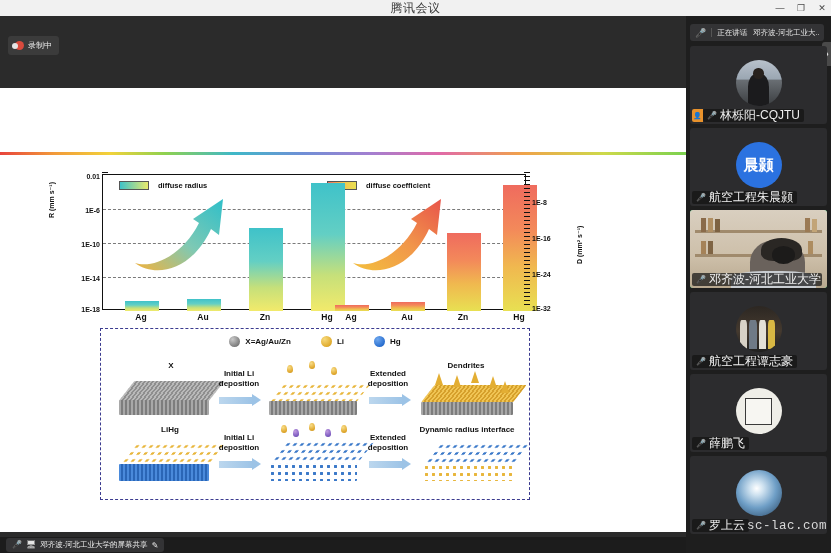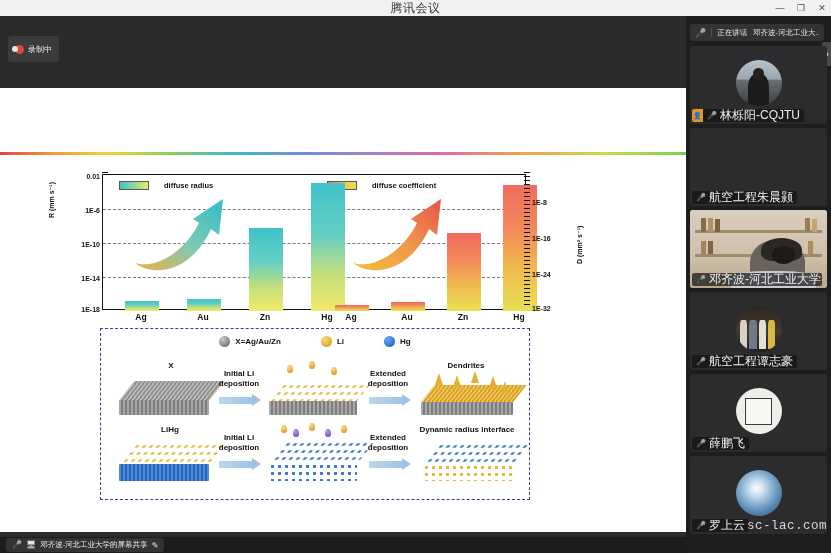--- a/index.html
+++ b/index.html
@@ -11,21 +11,21 @@
   
   .titlebar { position:absolute; left:0; top:0; width:831px; height:16px;
     background:#f1f1f1; display:flex; align-items:center; justify-content:center; }
   .titlebar .title { font-size:12px; color:#3a3a3a; letter-spacing:.5px; }
   .wctrls { position:absolute; right:4px; top:0; height:16px; display:flex; align-items:center; gap:11px; }
   .wctrls span { font-size:9px; color:#4a4a4a; line-height:1; display:inline-block; width:10px; text-align:center; cursor:default; }
 
   
   .share { position:absolute; left:0; top:16px; width:686px; height:521px; background:#2b2b2b; }
 
-  .recbadge { position:absolute; left:8px; top:20px; height:26px; background:#3b3b3b;
+  .recbadge { position:absolute; left:8px; top:20px; height:19px; background:#3b3b3b;
     border-radius:3px; display:flex; align-items:center; gap:4px; padding:0 7px; }
   .recdot { width:9px; height:9px; border-radius:50%; background:#d94a3d; position:relative; }
   .recdot:after { content:""; position:absolute; left:-3px; top:1.5px; width:6px; height:6px;
     border-radius:50%; background:#e5e5e5; }
   .recbadge .rtxt { font-size:8px; color:#e8e8e8; }
 
   
   .slide { position:absolute; left:0; top:72px; width:686px; height:444px; background:#ffffff; }
   .slide-title { position:absolute; left:16px; top:17px; font-size:25px; font-weight:bold;
     color:#262626; letter-spacing:.5px; white-space:nowrap; }
@@ -61,32 +61,32 @@
   .railR { left:458px; }
 
   .bars { position:absolute; left:0; top:0; width:100%; height:136px; }
   .bar { position:absolute; bottom:0; }
   .barA { background:linear-gradient(to bottom,#3fc2c9 0%,#63cfc4 40%,#c6e07a 72%,#f2ea6b 100%); }
   .barB { background:linear-gradient(to bottom,#ef6b5e 0%,#f3895a 35%,#f0b84f 65%,#e8e052 100%); }
 
   .xlab { position:absolute; top:140px; font-size:8.5px; font-weight:bold; color:#111;
     transform:translateX(-50%); }
 
-  .legend { position:absolute; display:flex; align-items:center; gap:15px; }
+  .legend { position:absolute; display:flex; align-items:center; gap:9px; }
   .lgswatch { width:30px; height:9px; border:.8px solid #555; }
   .lgA { background:linear-gradient(to right,#3fc2c9,#e9ea6d); }
   .lgB { background:linear-gradient(to right,#ef6b5e,#f3c24e,#e8e052); }
   .lgtxt { font-size:7.5px; font-weight:bold; color:#111; }
 
   .arrowbox { position:absolute; width:110px; height:82px; }
 
   
   .schem { position:absolute; left:100px; top:240px; width:430px; height:172px;
     border:1.6px dashed #3b3b8f; background:#fff; }
-  .sl-key { position:absolute; top:7px; width:100%; display:flex; justify-content:center; gap:40px; }
+  .sl-key { position:absolute; top:7px; width:100%; display:flex; justify-content:center; gap:30px; }
   .keyitem { display:flex; align-items:center; gap:5px; }
   .keydot { width:11px; height:11px; border-radius:50%; }
   .kd-gray { background:radial-gradient(circle at 33% 30%,#c9c9c9,#7d7d7d 70%,#5d5d5d); }
   .kd-gold { background:radial-gradient(circle at 33% 30%,#f7d97a,#e0ab2e 70%,#c28f1c); }
   .kd-blue { background:radial-gradient(circle at 33% 30%,#6fa8ee,#2a6fd0 70%,#1e56a8); }
   .keytxt { font-size:8px; font-weight:bold; color:#111; }
 
   .slab { position:absolute; }
   .slab-top { position:absolute; left:0; top:0; width:100%; height:58%;
     transform:skewX(-38deg); transform-origin:bottom left; border-radius:1px; }
@@ -413,20 +413,23 @@
             <div class="photo ph1"></div>
           </div>
         <div class="hosttag">👤</div>
         <div class="namebar" style="left:13px;">
           <span class="mi">🎤</span>
           <span class="nm">林栎阳-CQJTU</span>
         </div>
       </div>
 
       <div class="tile">
+        <div class="circ">
+          <div class="initials">晨颢</div>
+        </div>
         <div class="namebar">
           <span class="mi">🎤</span>
           <span class="nm">航空工程朱晨颢</span>
         </div>
       </div>
 
       <div class="tile active">
         <div class="vidbg">
           <div class="shelf" style="top:26%"></div>
           <div class="shelf" style="top:56%"></div>

